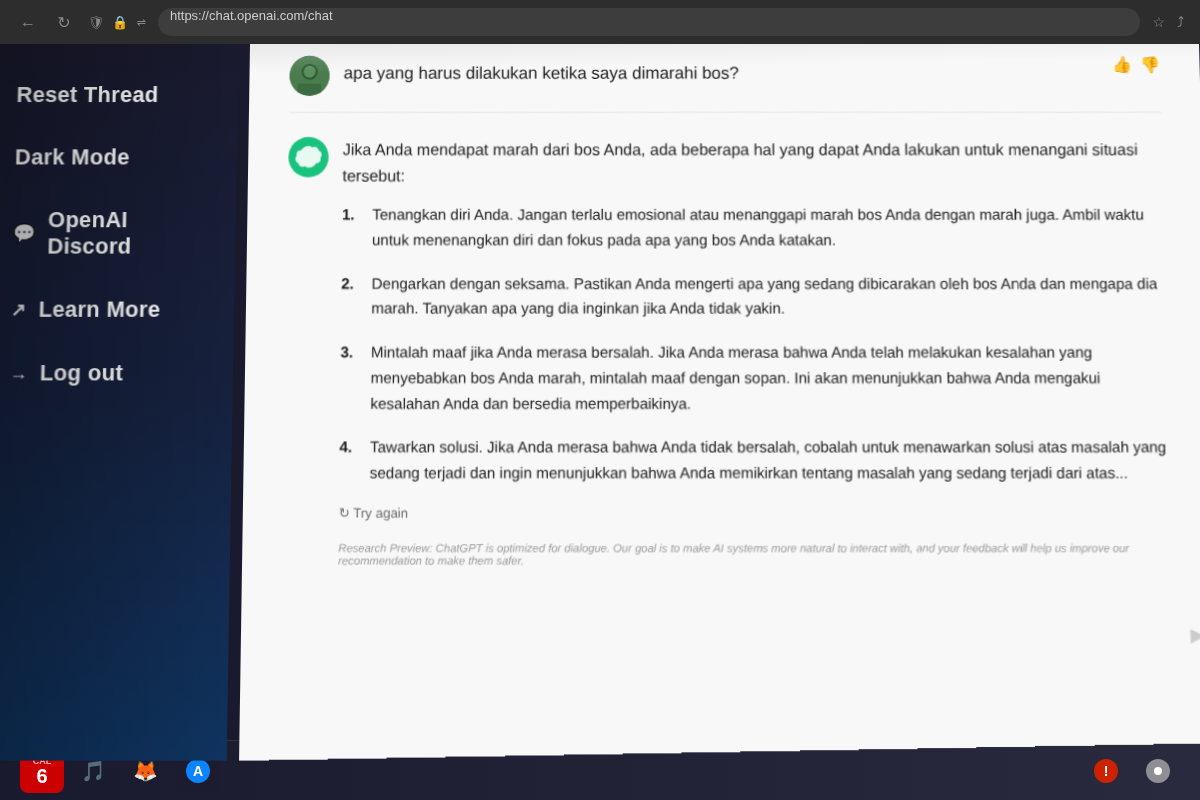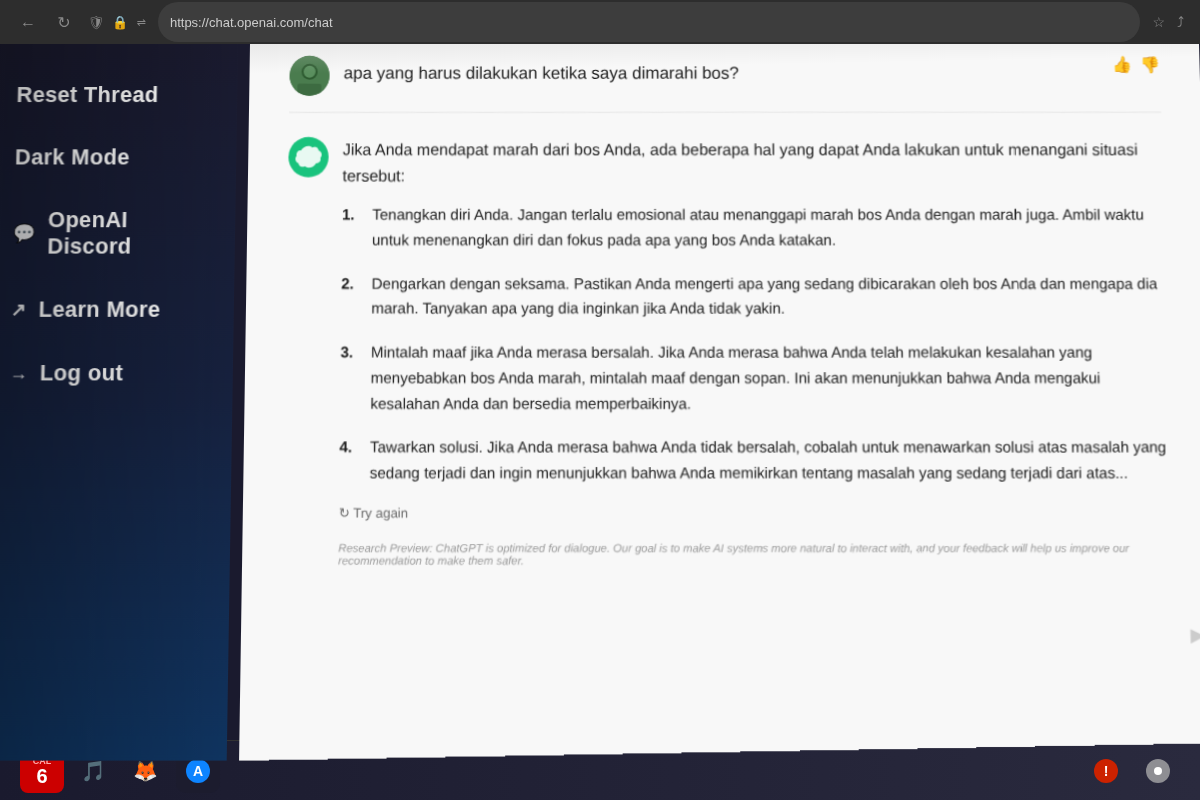--- a/index.html
+++ b/index.html
@@ -41,23 +41,23 @@
       align-items: center;
       gap: 8px;
       color: #888;
       font-size: 13px;
     }
 
     .address-bar {
       flex: 1;
       background: #3d3d3d;
       border-radius: 20px;
-      height: 40px;
-      display: flex;
-      align-items: center;
+      height: 28px;
+      display: flex;
+      align-items: flex-start;
       padding: 0 12px;
       gap: 8px;
       color: #ccc;
       font-size: 13px;
     }
 
     .browser-right-icons {
       display: flex;
       gap: 12px;
       align-items: center;

